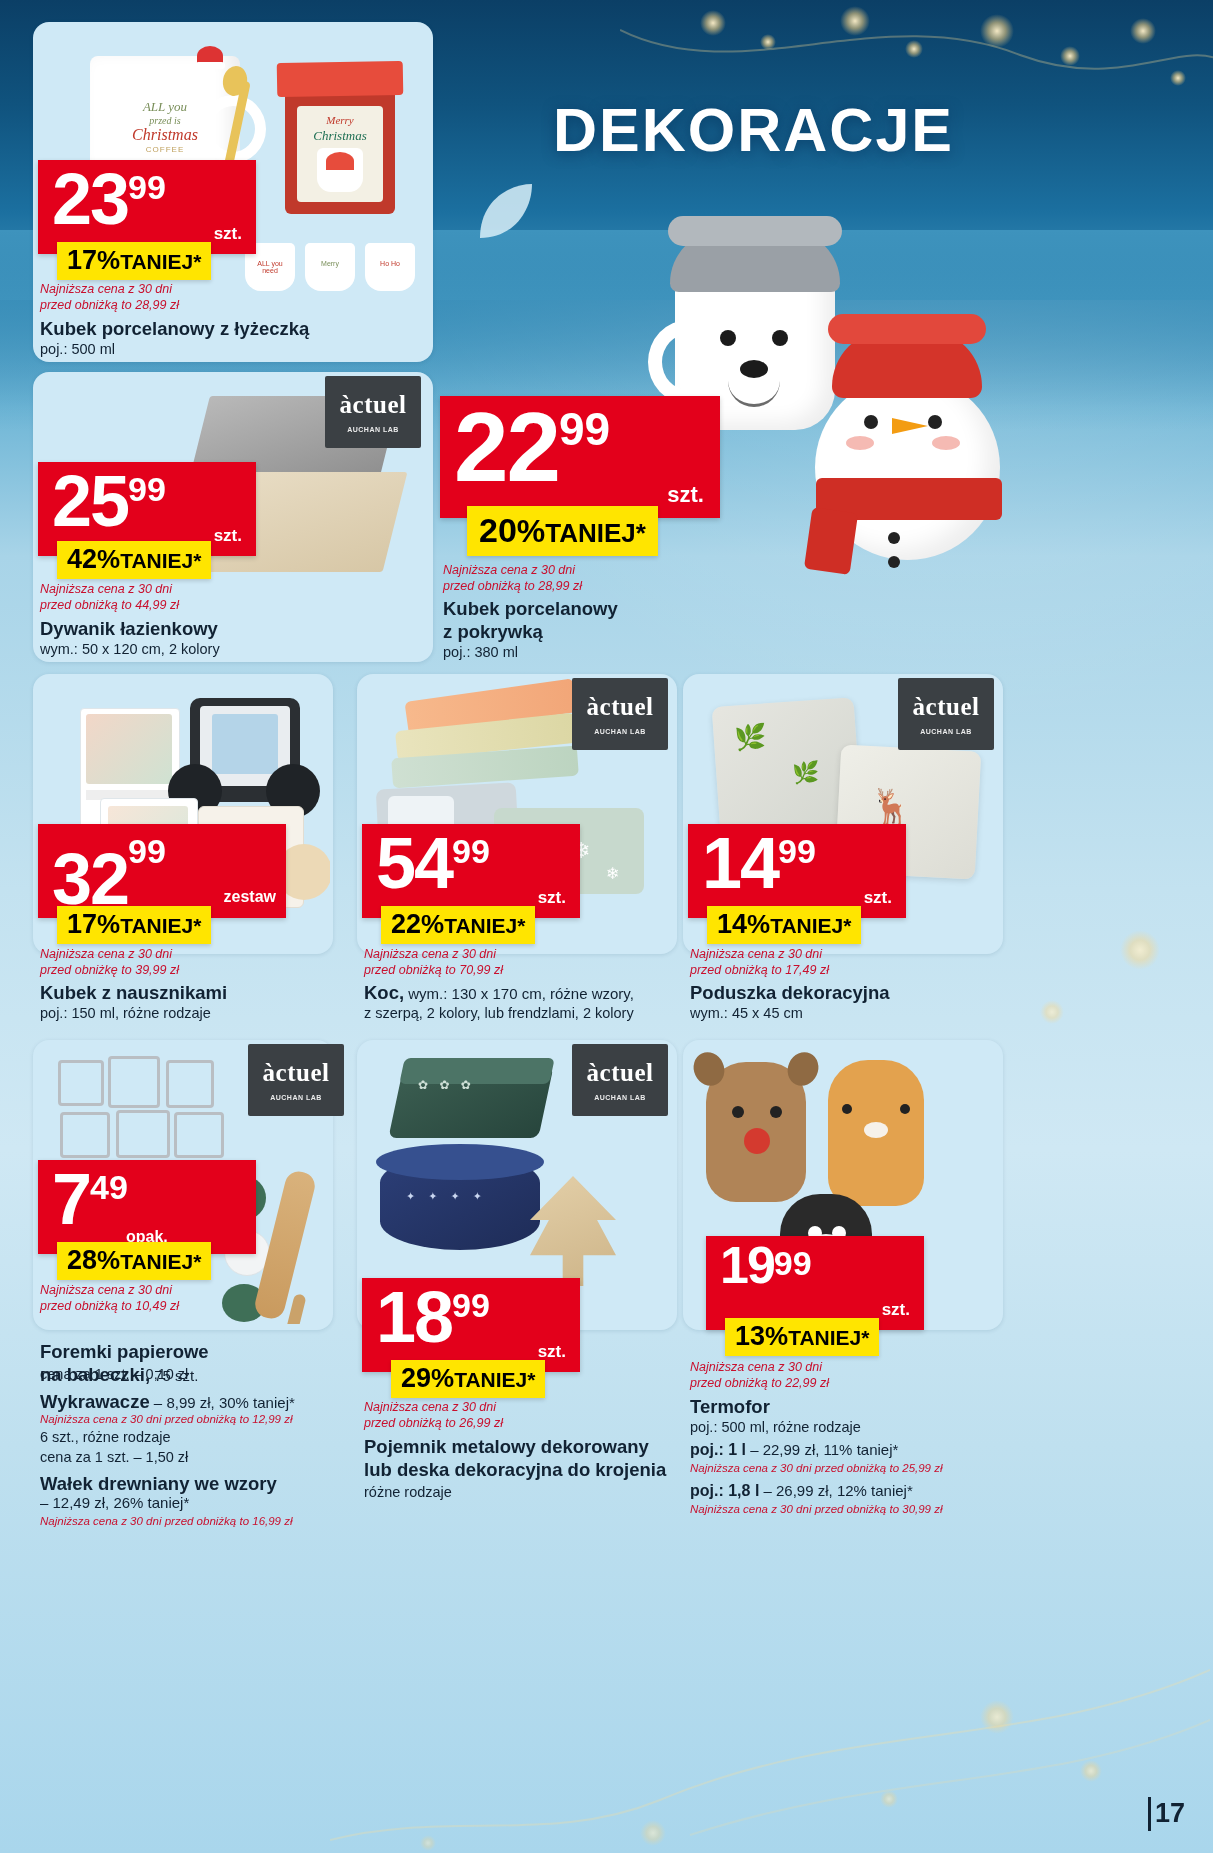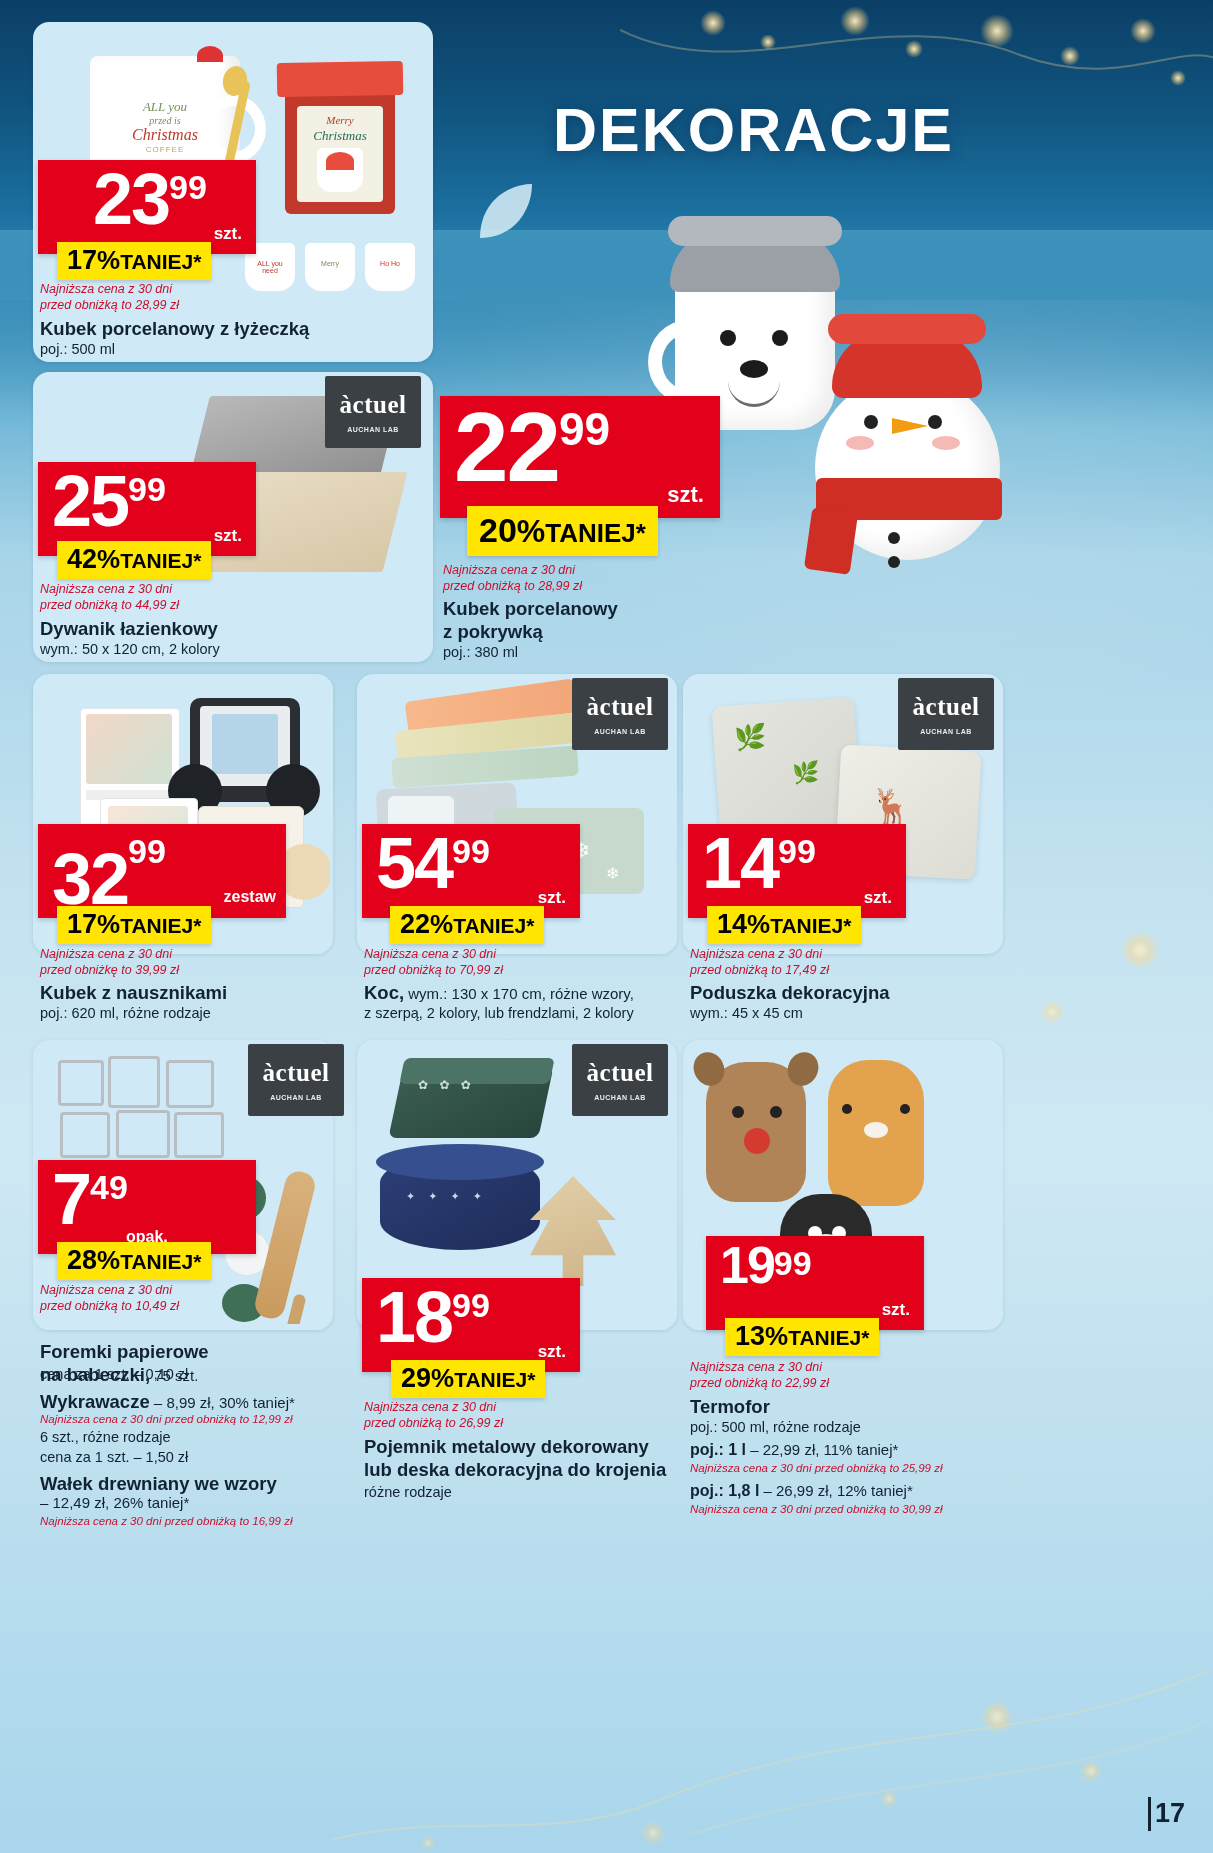--- a/index.html
+++ b/index.html
@@ -122,21 +122,21 @@
   <div style="position:absolute;left:281px;top:124px;width:28px;height:18px;background:#e74c3c;border-radius:50% 50% 0 0;"></div>
 
   <div style="position:absolute;left:200px;top:215px;width:50px;height:48px;background:#fff;border-radius:5px 5px 16px 16px;"></div>
   <div style="position:absolute;left:260px;top:215px;width:50px;height:48px;background:#fff;border-radius:5px 5px 16px 16px;"></div>
   <div style="position:absolute;left:320px;top:215px;width:50px;height:48px;background:#fff;border-radius:5px 5px 16px 16px;"></div>
   <div style="position:absolute;left:206px;top:232px;width:38px;text-align:center;color:#c0392b;font-size:7px;">ALL you need</div>
   <div style="position:absolute;left:266px;top:232px;width:38px;text-align:center;color:#7a8f5a;font-size:7px;">Merry</div>
   <div style="position:absolute;left:326px;top:232px;width:38px;text-align:center;color:#c0392b;font-size:7px;">Ho Ho</div>
 </div>
 <div class="tag" style="left:38px;top:160px;width:190px;height:80px;">
-  <span class="big" style="font-size:72px;margin-left:41px;">23</span>
+  <span class="big" style="font-size:72px;">23</span>
   <span class="sup" style="font-size:34px;">99</span>
   <span class="unit" style="position:absolute;right:14px;bottom:8px;">szt.</span>
 </div>
 <div class="disc" style="left:57px;top:242px;">
   <span style="font-size:27px;">17</span><span class="pc">%</span><span>TANIEJ*</span>
 </div>
 <div class="lowest" style="left:40px;top:282px;width:250px;white-space:pre-line;">Najniższa cena z 30 dni
 przed obniżką to 28,99 zł</div>
 <div class="pname" style="left:40px;top:317px;width:340px;">Kubek porcelanowy z łyżeczką</div>
 <div class="pdesc" style="left:40px;top:340px;width:340px;">poj.: 500 ml</div>
@@ -223,21 +223,21 @@
   <span class="big" style="font-size:72px;margin-top:16px;">32</span>
   <span class="sup" style="font-size:34px;">99</span>
   <span class="unit" style="position:absolute;right:10px;bottom:10px;font-size:16px;">zestaw</span>
 </div>
 <div class="disc" style="left:57px;top:906px;">
   <span style="font-size:27px;">17</span><span class="pc">%</span><span>TANIEJ*</span>
 </div>
 <div class="lowest" style="left:40px;top:947px;width:260px;white-space:pre-line;">Najniższa cena z 30 dni
 przed obniżkę to 39,99 zł</div>
 <div class="pname" style="left:40px;top:981px;width:300px;">Kubek z nausznikami</div>
-<div class="pdesc" style="left:40px;top:1004px;width:300px;">poj.: 620 ml, różne rodzaje</div>
+<div class="pdesc" style="left:40px;top:1004px;width:300px;">poj.: 150 ml, różne rodzaje</div>
 
 <div class="card" style="left:357px;top:674px;width:320px;height:280px;background:#cfe9f6;"></div>
 <div class="art" style="left:362px;top:678px;width:312px;height:250px;">
   <div style="position:absolute;left:44px;top:12px;width:170px;height:34px;background:linear-gradient(90deg,#f7b98c,#f2a678);border-radius:6px;transform:rotate(-8deg);"></div>
   <div style="position:absolute;left:34px;top:44px;width:180px;height:30px;background:linear-gradient(90deg,#e9e4bd,#dcd7a4);border-radius:6px;transform:rotate(-6deg);"></div>
   <div style="position:absolute;left:30px;top:74px;width:186px;height:30px;background:linear-gradient(90deg,#cfe0d2,#bcd4c0);border-radius:6px;transform:rotate(-4deg);"></div>
   <div style="position:absolute;left:16px;top:108px;width:140px;height:90px;background:#cfd8dd;border-radius:8px;transform:rotate(-3deg);"></div>
   <div style="position:absolute;left:26px;top:118px;width:66px;height:66px;background:#eef3f6;border-radius:6px;"></div>
   <div style="position:absolute;left:132px;top:130px;width:150px;height:86px;background:#c7d9cd;border-radius:8px;"></div>
   <div style="position:absolute;left:150px;top:146px;width:48px;height:48px;background:#e8f0ea;border-radius:6px;"></div>
@@ -247,21 +247,21 @@
 </div>
 <div class="actuel" style="left:572px;top:678px;width:96px;height:72px;">
   <div class="a1">àctuel</div>
   <div class="a2">AUCHAN LAB</div>
 </div>
 <div class="tag" style="left:362px;top:824px;width:190px;height:80px;">
   <span class="big" style="font-size:72px;">54</span>
   <span class="sup" style="font-size:34px;">99</span>
   <span class="unit" style="position:absolute;right:14px;bottom:8px;">szt.</span>
 </div>
-<div class="disc" style="left:381px;top:906px;margin-left:9px;">
+<div class="disc" style="left:381px;top:906px;">
   <span style="font-size:27px;">22</span><span class="pc">%</span><span>TANIEJ*</span>
 </div>
 <div class="lowest" style="left:364px;top:947px;width:260px;white-space:pre-line;">Najniższa cena z 30 dni
 przed obniżką to 70,99 zł</div>
 <div class="pname" style="left:364px;top:981px;width:320px;">
   <span>Koc,</span><small> wym.: 130 x 170 cm, różne wzory,</small>
 </div>
 <div class="pdesc" style="left:364px;top:1004px;width:320px;">z szerpą, 2 kolory, lub frendzlami, 2 kolory</div>
 
 <div class="card" style="left:683px;top:674px;width:320px;height:280px;background:#cfe9f6;"></div>

